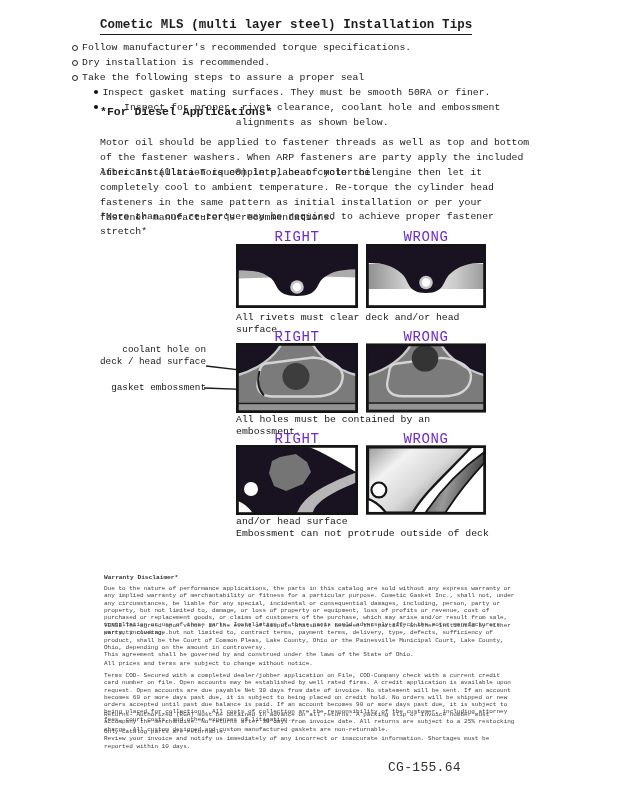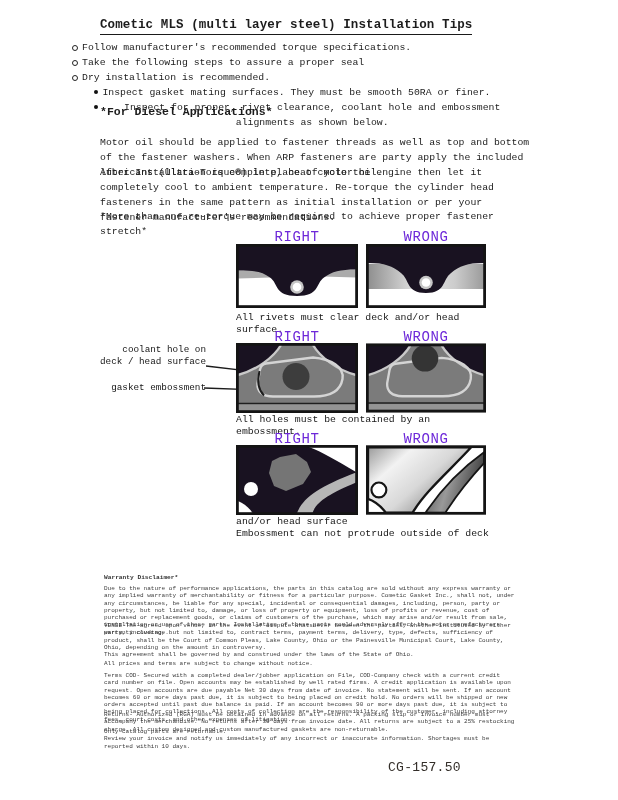--- a/index.html
+++ b/index.html
@@ -30,25 +30,25 @@
     <span class="doc-title">Cometic MLS (multi layer steel) Installation Tips</span>
   </div>
 
   <div class="abs" style="left:72px;top:40px;width:450px;">
     <div class="bullet-row">
       <span class="marker-open"></span>
       <span>Follow manufacturer's recommended torque specifications.</span>
     </div>
     <div class="bullet-row">
       <span class="marker-open"></span>
-      <span>Take the following steps to assure a proper seal</span>
+      <span>Dry installation is recommended.</span>
     </div>
     <div class="bullet-row">
       <span class="marker-open"></span>
-      <span>Dry installation is recommended.</span>
+      <span>Take the following steps to assure a proper seal</span>
     </div>
     <div class="bullet-row sub">
       <span class="marker-solid"></span>
       <span>Inspect gasket mating surfaces.  They must be smooth 50RA or finer.</span>
     </div>
     <div class="bullet-row sub">
       <span class="marker-solid"></span>
       <span>Inspect for proper, rivet clearance, coolant hole and embossment alignments as shown below.</span>
     </div>
   </div>
@@ -180,15 +180,15 @@
     <div>This agreement shall be governed by and construed under the laws of the State of Ohio.</div>
   </div>
   <div class="abs fine" style="left:104px;top:660px;">All prices and terms are subject to change without notice.</div>
   <div class="abs fine" style="left:104px;top:672px;">Terms COD- Secured with a completed dealer/jobber application on File, COD-Company check with a current credit card number on file.  Open accounts may be established by well rated firms.  A credit application is available upon request.  Open accounts are due payable Net 30 days from date of invoice.  No statement will be sent.  If an account becomes 60 or more days past due, it is subject to being placed on credit hold.  No orders will be shipped or new orders accepted until past due balance is paid.  If an account becomes 90 or more days past due, it is subject to being placed for collections.  All costs of collection are the responsibility of the customer, including attorney fees, court costs, and other expenses of litigation.</div>
   <div class="abs fine" style="left:104px;top:711px;">Returns- Authorized (RGA) must be obtained in advance on all returns.  A packing slip or invoice number must accompany the merchandise.  No returns after 30 days from invoice date.  All returns are subject to a 25% restocking charge.  All custom designed and custom manufactured gaskets are non-returnable.</div>
   <div class="abs fine" style="left:104px;top:728px;">
     <div>Only catalog parts are returnable.</div>
     <div>Review your invoice and notify us immediately of any incorrect or inaccurate information.  Shortages must be reported within 10 days.</div>
   </div>
 
-  <div class="abs doc-code" style="left:388px;top:760px;">CG-157.50</div>
+  <div class="abs doc-code" style="left:388px;top:760px;">CG-155.64</div>
 
 </div>
 
 </body></html>

